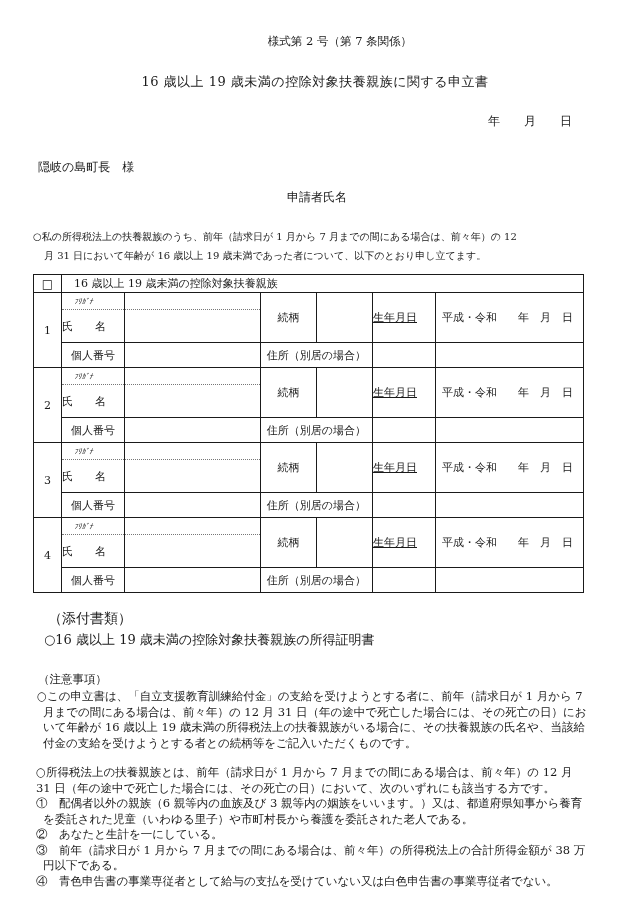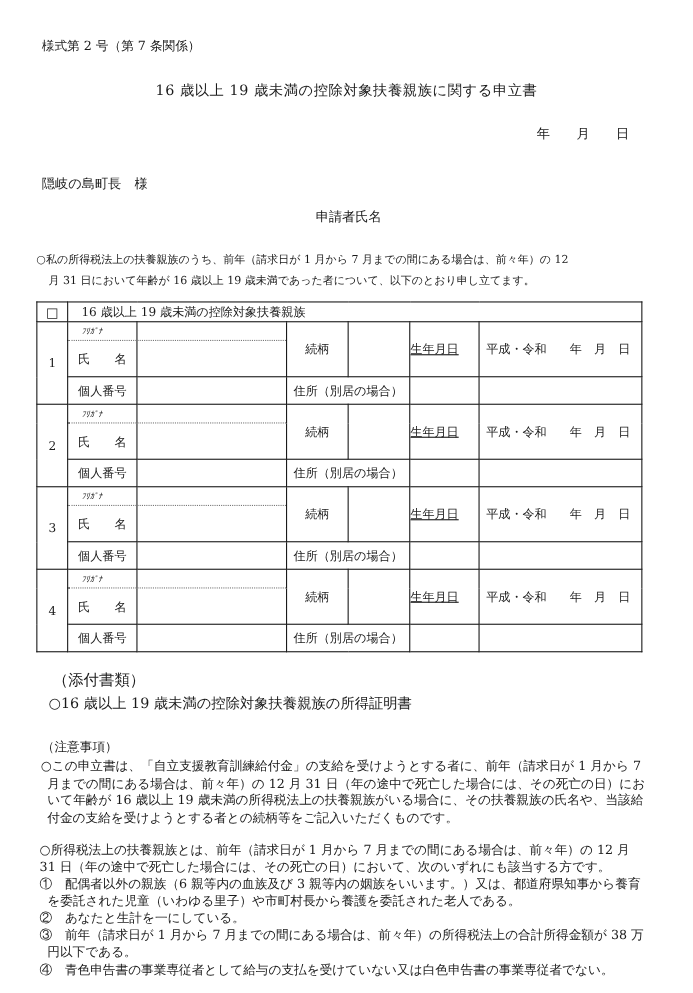--- a/index.html
+++ b/index.html
@@ -8,21 +8,21 @@
     position:relative;
     width:630px; height:903px;
     margin:0 auto;
     background:#ffffff;
     color:#1a1a1a;
     font-family:"DejaVu Serif","Liberation Serif",serif;
     overflow:hidden;
   }
   .pre { white-space:pre-line; }
 
-  .form-no { padding-top:34px; margin-left:38px; font-size:11.5px; }
+  .form-no { padding-top:34px; margin-left:50px; font-size:11.5px;text-align:center; }
   .doc-title { margin-top:24px; text-align:center; font-size:13px; font-weight:normal; letter-spacing:0.5px; }
   .date-line { margin-top:22px; text-align:right; padding-right:58px; font-size:12px; }
   .addressee { margin-top:29px; margin-left:38px; font-size:12px; }
   .applicant { margin-top:13px; margin-left:287px; font-size:12px; }
   .declaration {
     margin:21px 30px 0 33px;
     font-size:10px; line-height:19px;
     padding-left:11px; text-indent:-11px;
   }
 
@@ -40,21 +40,21 @@
   tr.r-name    { height:33px; }
   tr.r-num     { height:25px; }
   tr.block-start td { border-top-width:1.5px; }
 
   td.c-check { text-align:center; font-size:12px; }
   td.c-head  { padding-left:12px; }
   td.c-no    { text-align:center; }
   td.c-furi-label { font-size:7.5px; padding-left:12px; border-bottom:1px dotted #777;font-style:italic; }
   td.c-furi-field { border-bottom:1px dotted #777; }
   td.c-name-label, td.c-name-field { border-top:1px dotted #777; }
-  td.c-name-label { text-align:center; }
+  td.c-name-label { }
   td.c-pn-label   { text-align:center; }
   td.c-rel   { text-align:center; }
   td.c-birth { text-align:left;text-decoration:underline; }
   td.c-addr-label { text-align:center; }
   td.c-era   { vertical-align:middle; }
   .era-wrap  { display:flex; justify-content:space-between; padding:0 10px 0 6px; }
 
   .attach-heading { margin:17px 0 0 48px; font-size:14px; }
   .attach-item    { margin:3px 0 0 44px;  font-size:13px; }
   .notes-heading  { margin:23px 0 0 38px; font-size:11.5px; }

